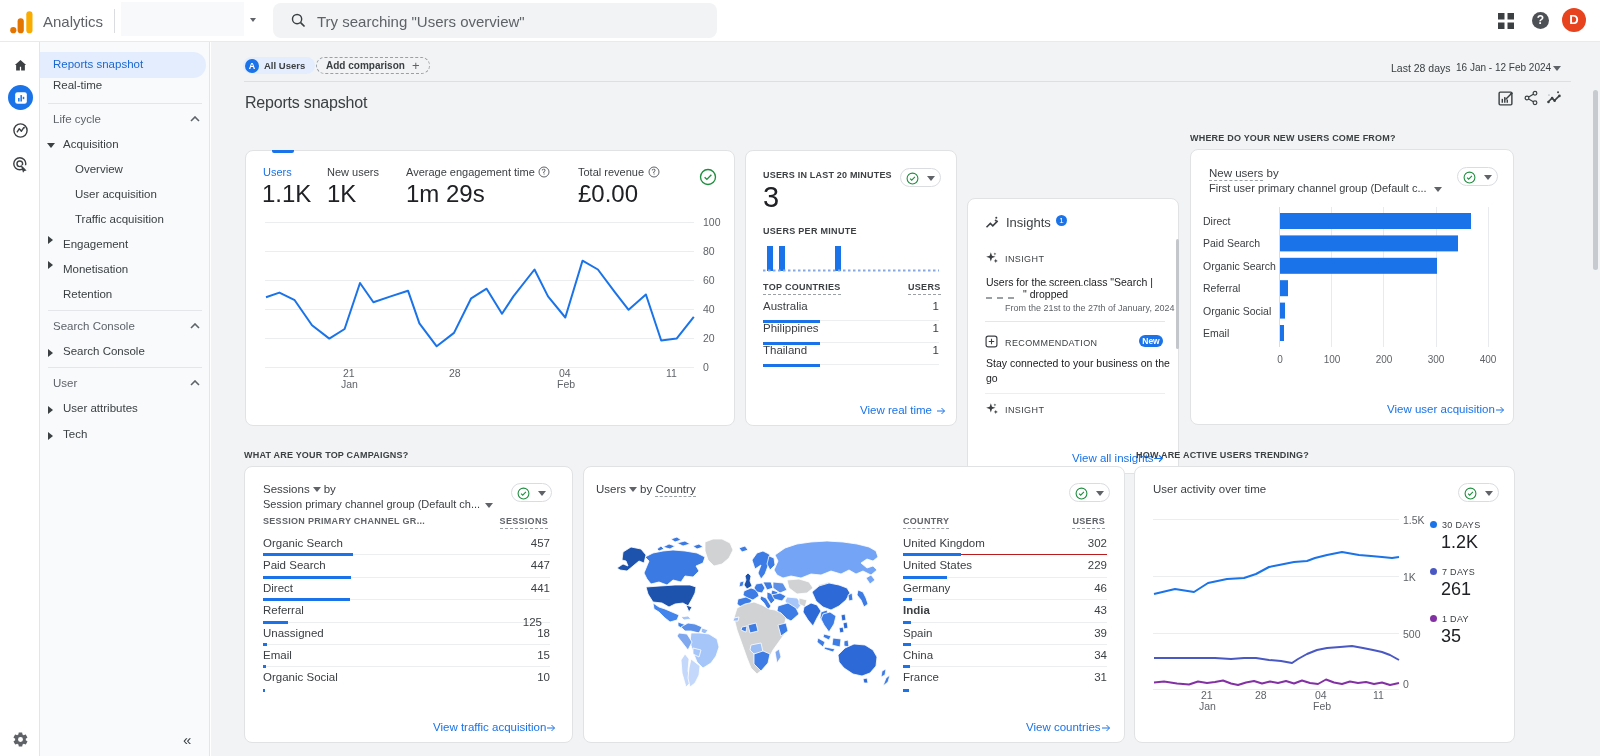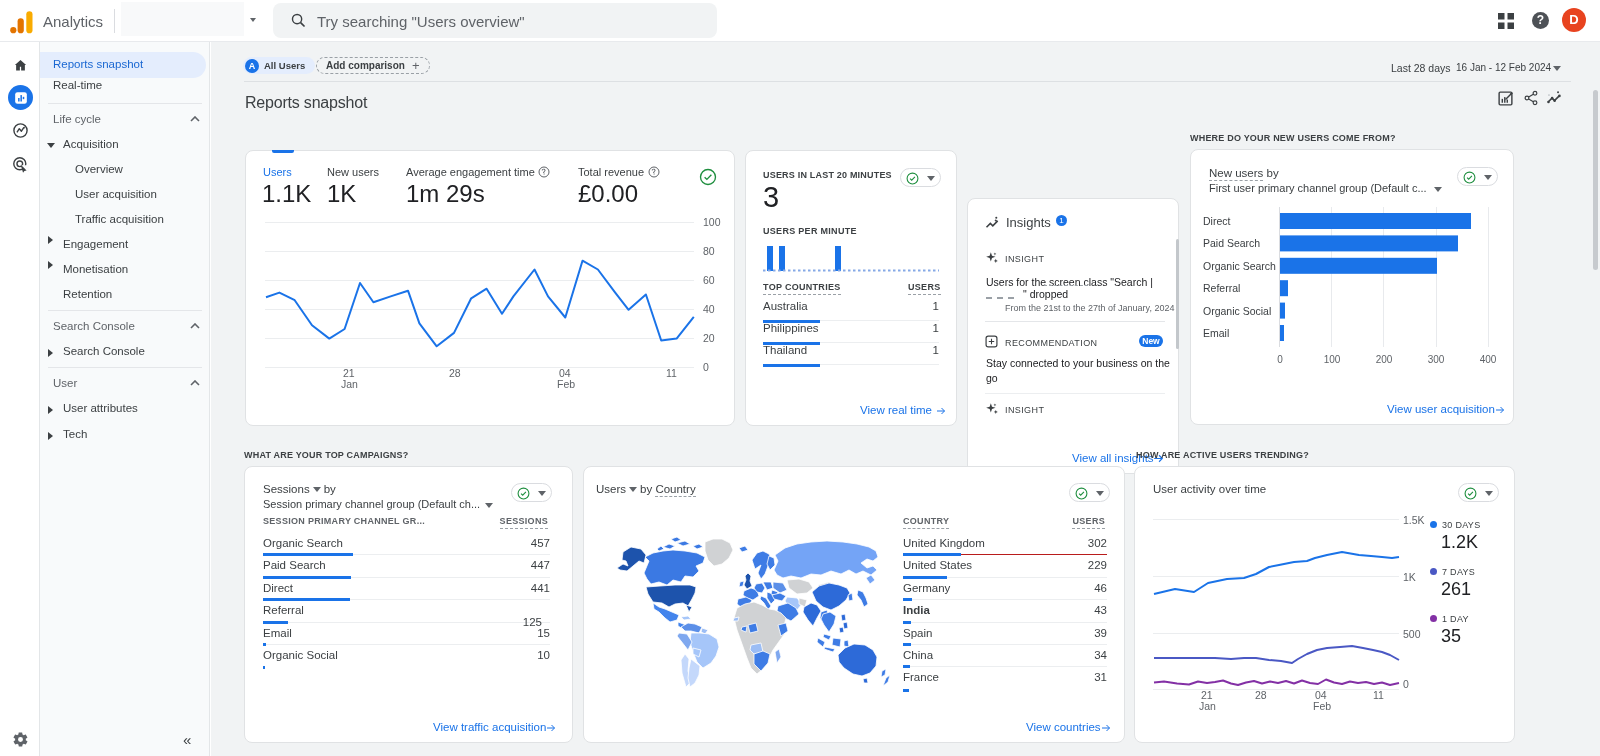--- a/index.html
+++ b/index.html
@@ -352,20 +352,25 @@
         <span style="position:absolute;top:4px;">Direct</span>
         <span style="position:absolute;top:4px;right:0;">441</span>
         <span style="position:absolute;bottom:-2px;left:0;width:87px;height:3px;background:#1a73e8;"></span>
       </div>
     <div style="position:relative;height:22.4px;border-bottom:1px solid #eceef0;">
         <span style="position:absolute;top:4px;">Referral</span>
         <span style="position:absolute;top:4px;right:8px;margin-top:12px;">125</span>
         <span style="position:absolute;bottom:-2px;left:0;width:25px;height:3px;background:#1a73e8;"></span>
       </div>
     <div style="position:relative;height:22.4px;border-bottom:1px solid #eceef0;">
+        <span style="position:absolute;top:4px;">Unassigned</span>
+        <span style="position:absolute;top:4px;right:0;">18</span>
+        <span style="position:absolute;bottom:-2px;left:0;width:4px;height:3px;background:#1a73e8;"></span>
+      </div>
+    <div style="position:relative;height:22.4px;border-bottom:1px solid #eceef0;">
         <span style="position:absolute;top:4px;">Email</span>
         <span style="position:absolute;top:4px;right:0;">15</span>
         <span style="position:absolute;bottom:-2px;left:0;width:3px;height:3px;background:#1a73e8;"></span>
       </div>
     <div style="position:relative;height:22.4px;">
         <span style="position:absolute;top:4px;">Organic Social</span>
         <span style="position:absolute;top:4px;right:0;">10</span>
         <span style="position:absolute;bottom:-2px;left:0;width:2px;height:3px;background:#1a73e8;"></span>
       </div>
   </div>

